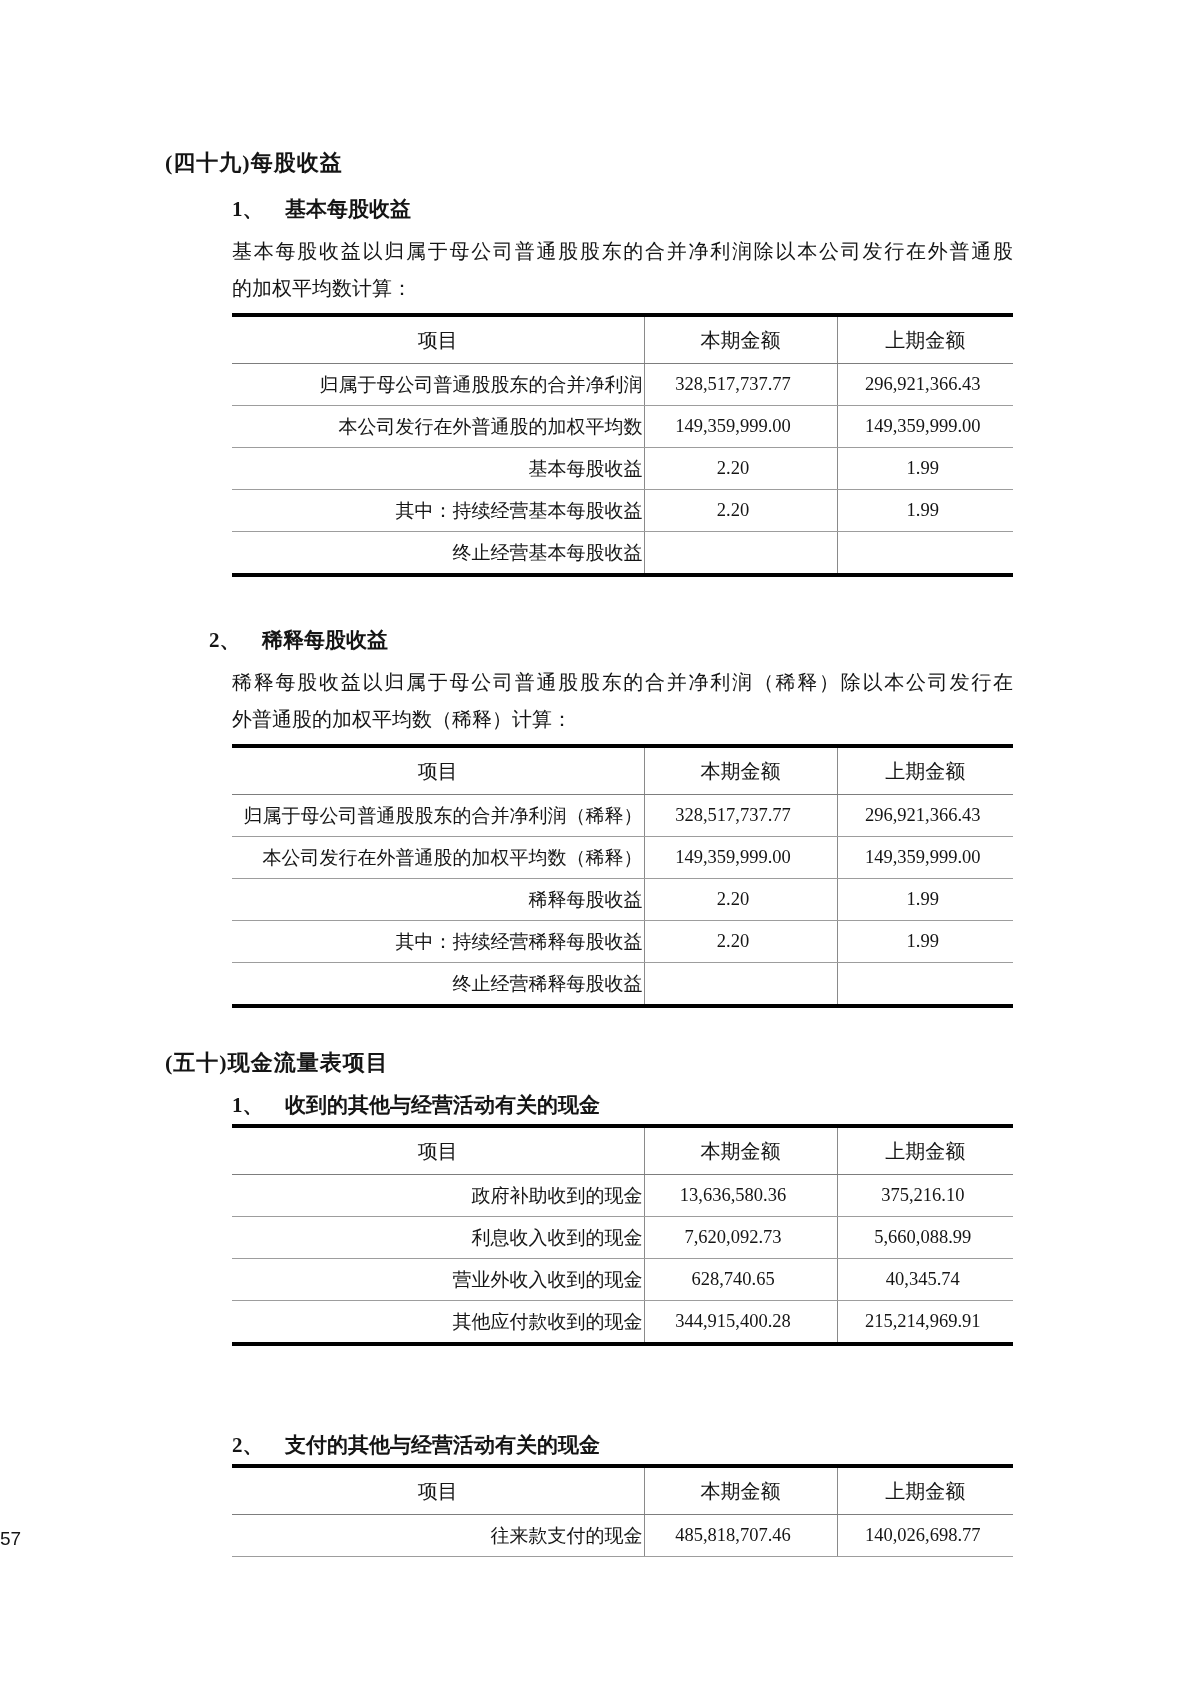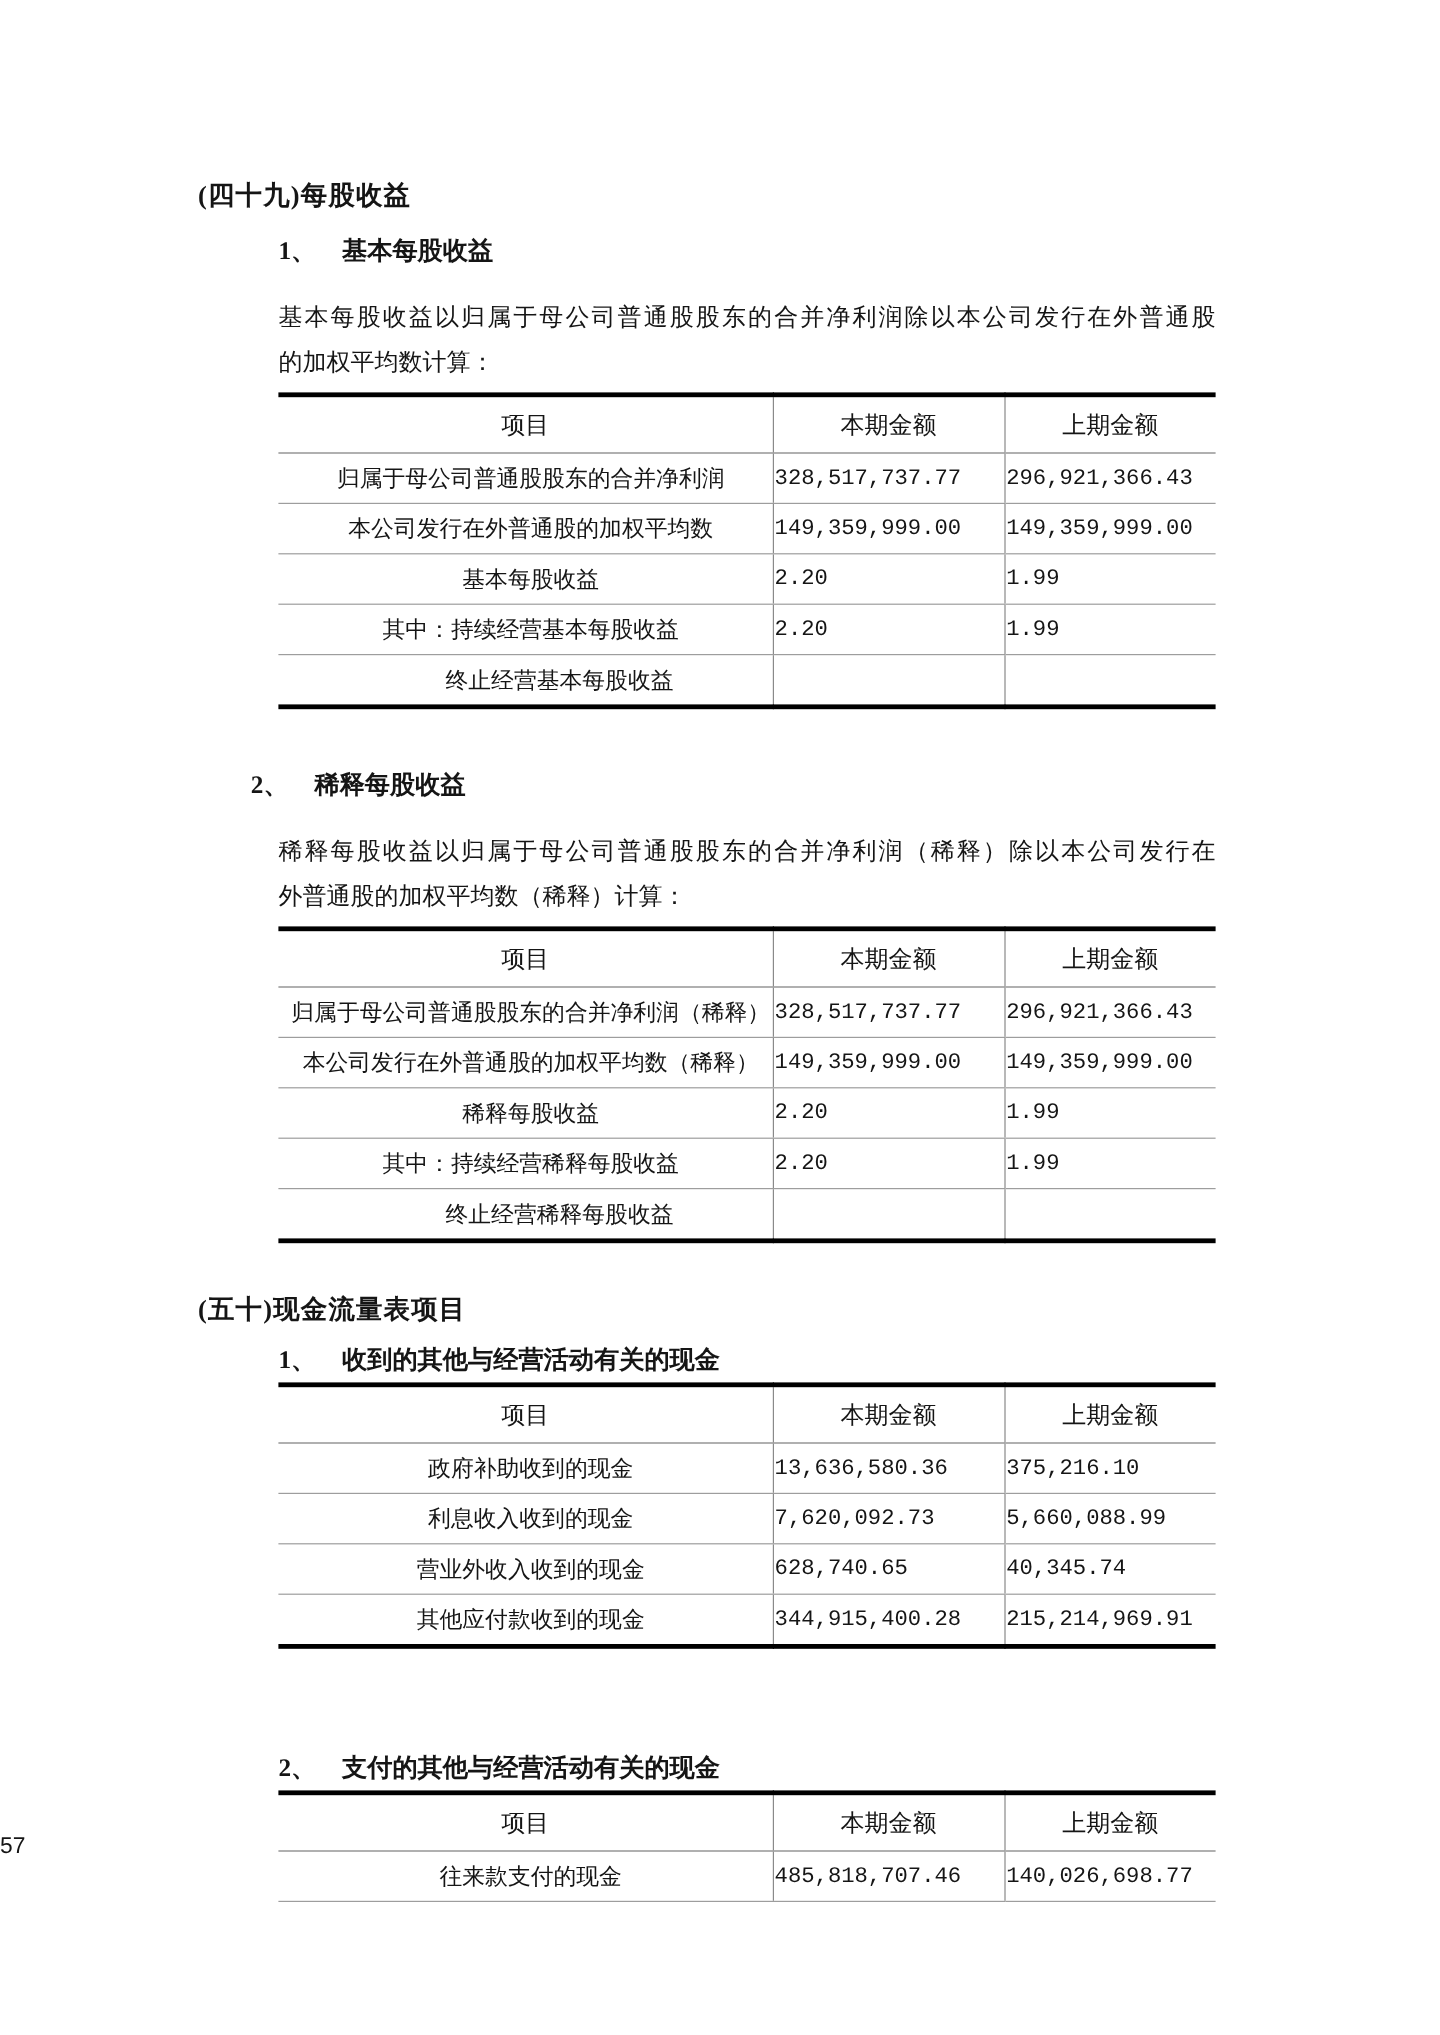--- a/index.html
+++ b/index.html
@@ -27,21 +27,21 @@
   .subhead {
     margin-left: 67px;
     margin-top: 16px;
     font-size: 21px;
     font-weight: bold;
     line-height: 30px;
   }
   .subhead .num { display: inline-block; min-width: 53px; }
   .para {
     margin-left: 67px;
-    margin-top: 23px;
+    margin-top: 9px;
     width: 781px;
     font-size: 20px;
     line-height: 37px;
   }
   .para .pline { text-align: justify; }
   .para .pline.fill { text-align-last: justify; }
   table.fintable {
     border-collapse: collapse;
     table-layout: fixed;
     width: 781px;
@@ -65,24 +65,24 @@
   .fintable td {
     font-size: 19px;
     height: 39px;
     vertical-align: middle;
     border-bottom: 1px solid #9d9d9d;
     white-space: nowrap;
     overflow: hidden;
   }
   .fintable.thick-bottom tr:last-child td { border-bottom: none; }
   .fintable th + th, .fintable td + td { border-left: 1px solid #8a8a8a; }
-  .fintable td.c1 { text-align: center; padding-left: 10px; }
+  .fintable td.c1 { text-align: right; padding-left: 10px; }
   .fintable td.c1.indent { padding-left: 58px; }
   .fintable td.c1.center { text-align: center; padding-left: 0; }
-  .fintable td.amt { text-align: left; font-size: 18.5px; font-family: Liberation Mono, monospace; }
+  .fintable td.amt { text-align: center; font-size: 18.5px; }
   .fintable td.cur { padding-right: 16px; }
   .fintable td.pri { padding-right: 6px; }
   .gap-md { margin-top: 48px; margin-left: 44px; }
   .gap-lg { margin-top: 40px; }
   .gap-xl { margin-top: 84px; }
   .pageno {
     position: absolute;
     left: 0; top: 1528px;
     width: 1200px;
     font-size: 19px;

